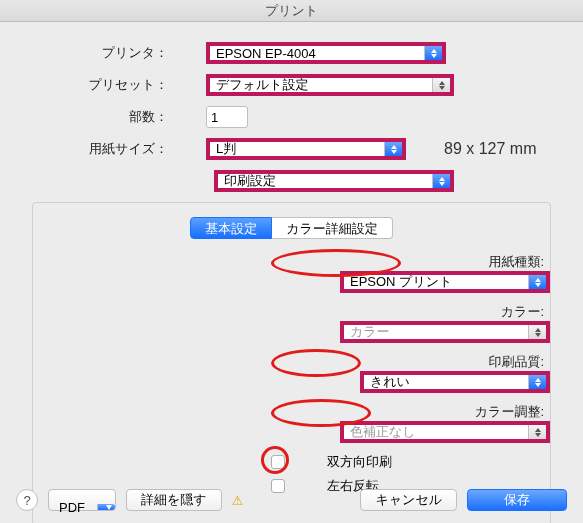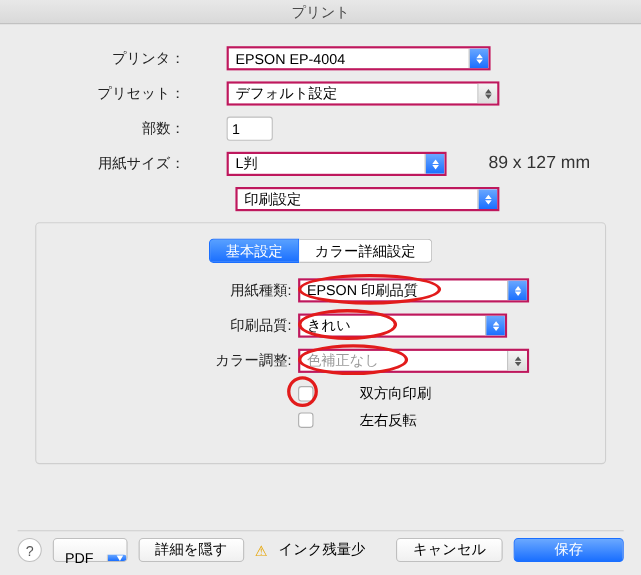--- a/index.html
+++ b/index.html
@@ -1,39 +1,39 @@
 <!DOCTYPE html>
 <html><head>
 <meta charset="utf-8">
 <style>
 * { box-sizing: border-box; margin: 0; padding: 0; font-family: "Hiragino Kaku Gothic ProN", "Helvetica Neue", sans-serif; font-size: 13px; }
 body { background: #ececec; width: 583px; height: 523px; position: relative; }
 .titlebar { height: 22px; line-height: 22px; text-align: center; color: #4a4a4a; background: linear-gradient(#e8e8e8,#d9d9d9); border-bottom: 1px solid #bdbdbd; font-size: 13px; }
 .content { padding: 20px 16px 10px 16px; }
 .row { display: flex; align-items: center; margin-bottom: 10px; gap: 30px; }
 .lbl { width: 160px; text-align: right; padding-right: 8px; color: #222; }
-.select { position: relative; display: flex; align-items: center; background: #fff; border: 2px solid #be185d; border-radius: 0; height: 22px; overflow: hidden; }
+.select { position: relative; display: flex; align-items: center; background: #fff; border: 4px solid #be185d; border-radius: 0; height: 22px; overflow: hidden; }
 .select.blue .arrow { background: linear-gradient(#6aa8ff,#1a6fff); }
 .select.grey .arrow { background: linear-gradient(#f5f5f5,#dcdcdc); }
 .select .val { flex: 1; padding: 0 6px; white-space: nowrap; overflow: hidden; }
 .select .arrow { width: 18px; height: 100%; display:flex; flex-direction:column; justify-content:center; align-items:center; border-left:1px solid #bfbfbf; }
 .select .arrow::before { content:""; width:0;height:0;border-left:3px solid transparent;border-right:3px solid transparent;border-bottom:4px solid #fff; margin-bottom:1px;}
 .select .arrow::after { content:""; width:0;height:0;border-left:3px solid transparent;border-right:3px solid transparent;border-top:4px solid #fff;}
 .select.grey .arrow::before { border-bottom-color:#555;}
 .select.grey .arrow::after { border-top-color:#555;}
 .select.disabled .val { color:#9a9a9a; }
 .numbox { width: 42px; height: 22px; border: 1px solid #bfbfbf; border-radius: 3px; background:#fff; padding:0 4px; }
 .note { margin-left: 8px; color:#333; font-size:16px; }
 .inner-panel { border:1px solid #cfcfcf; border-radius:4px; margin: 2px 16px 0 16px; padding: 14px 0 24px 0; }
 .segmented { display:flex; justify-content:center; margin-bottom:14px; }
 .seg { height:22px; line-height:22px; padding:0 14px; border:1px solid #bfbfbf; background:#fff; cursor:default; }
 .seg:first-child { border-radius:4px 0 0 4px; }
 .seg:last-child { border-radius:0 4px 4px 0; border-left:none; }
 .seg.active { background:linear-gradient(#58a0ff,#1a6fff); color:#fff; border-color:#1a6fff; }
-.prow { display:flex; align-items:center; margin-bottom:10px; position:relative; }
+.prow { display:flex; align-items:flex-end; margin-bottom:10px; position:relative;flex-direction:column; }
 .plbl { width:238px; text-align:right; padding-right:6px; color:#222; }
 .checkrow { margin-left:238px; display:flex; align-items:center; margin-bottom:6px;gap:36px; }
 .checkbox { width:14px; height:14px; border:1px solid #aeaeae; border-radius:3px; background:#fff; margin-right:6px; display:inline-block; }
 .footer { position:absolute; left:0; right:0; bottom:12px; display:flex; align-items:center; padding:0 16px; gap:10px; }
 .help { width:22px;height:22px;border-radius:11px;border:1px solid #c0c0c0;background:#fff;display:flex;align-items:center;justify-content:center;color:#555; }
 .btn { height:22px; padding:0 14px; border:1px solid #bfbfbf; border-radius:4px; background:linear-gradient(#fff,#f0f0f0); display:flex; align-items:center; gap:4px; }
 .btn.blue { background:linear-gradient(#6aa8ff,#1a6fff); color:#fff; border-color:#1a6fff; }
 .btn .tri { width:0;height:0;border-left:3px solid transparent;border-right:3px solid transparent;border-top:5px solid #fff; margin-left:4px;}
 .btn.split { padding:14px 0 0 10px; }
 .btn.split .tri-wrap { background:linear-gradient(#6aa8ff,#1a6fff); width:18px; height:100%; display:flex;align-items:center;justify-content:center;border-left:1px solid #bfbfbf; border-radius:0 4px 4px 0; margin-left:8px;}
@@ -89,26 +89,33 @@
 
   <div class="inner-panel">
     <div class="segmented">
       <div class="seg active">基本設定</div>
       <div class="seg">カラー詳細設定</div>
     </div>
 
     <div class="prow">
       <div class="plbl">用紙種類:</div>
       <div class="select blue" style="width:210px">
-        <span class="val">EPSON 印刷品質</span>
+        <span class="val">EPSON プリント</span>
         <span class="arrow"></span>
       </div>
       <div class="annot" style="left:238px; top:-4px; width:130px; height:28px;"></div>
     </div>
 
+    <div class="prow">
+      <div class="plbl">カラー:</div>
+      <div class="select grey disabled" style="width:210px">
+        <span class="val">カラー</span>
+        <span class="arrow"></span>
+      </div>
+    </div>
 
     <div class="prow">
       <div class="plbl">印刷品質:</div>
       <div class="select blue" style="width:190px">
         <span class="val">きれい</span>
         <span class="arrow"></span>
       </div>
       <div class="annot" style="left:238px; top:-4px; width:90px; height:28px;"></div>
     </div>
 
@@ -142,21 +149,20 @@
   <div class="btn split">
     <span>PDF</span>
     <span class="tri-wrap">
         <span class="tri"></span>
       </span>
   </div>
   <div class="btn">
       <span>詳細を隠す</span>
     </div>
   <span class="warn-ico">⚠</span>
-  <span>インク残量少</span>
   <div class="spacer"></div>
   <div class="btn">
       <span>キャンセル</span>
     </div>
   <div class="btn blue" style="padding:0 36px">
       <span>保存</span>
     </div>
 </div>
 
 </body></html>

